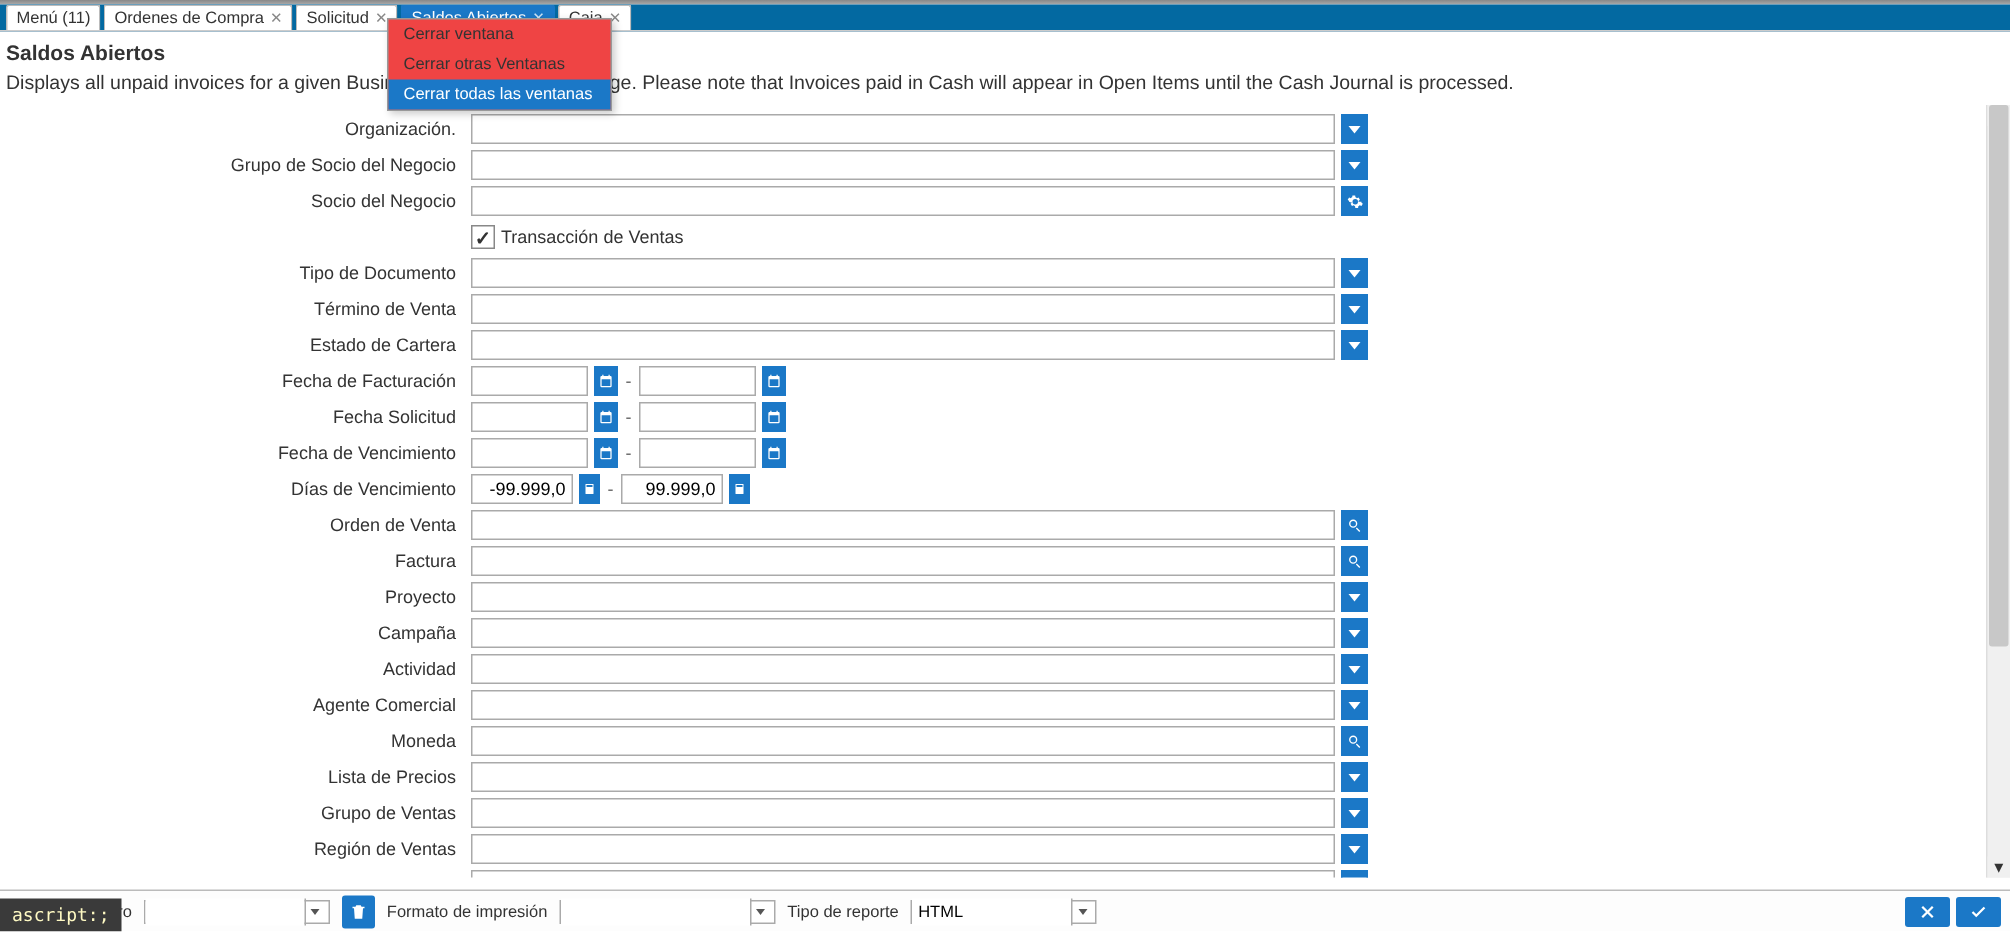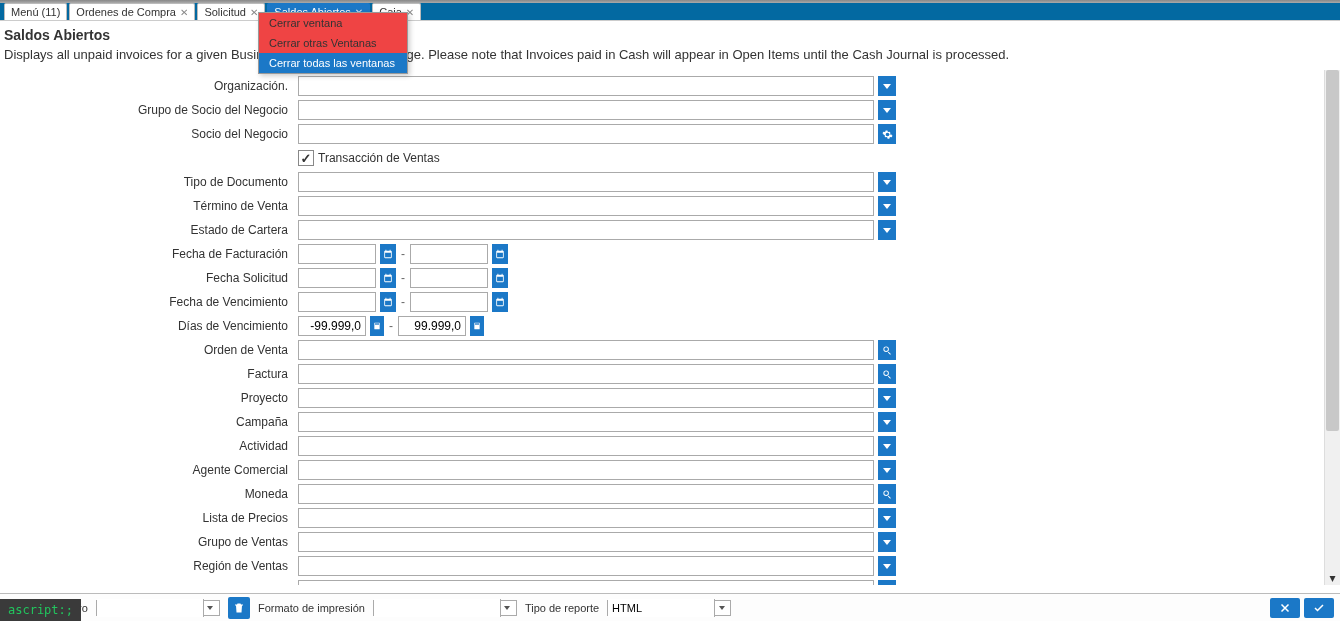--- a/index.html
+++ b/index.html
@@ -11,21 +11,21 @@
 .tab .close-x { font-size: 10px; color: #888; }
 .tab.active .close-x { color: #cbe3f5; }
 
 .context-menu { position: absolute; top: 12px; left: 258px; width: 150px; background: #ef4444; border: 1px solid #999; box-shadow: 2px 2px 5px rgba(0,0,0,0.2); z-index: 100; }
 .context-menu .item { padding: 4px 10px; font-size: 11px; cursor: pointer; }
 .context-menu .item.hover { background: #1b78c7; color: #fff; }
 
 .page-title { font-size: 14px; font-weight: bold; padding: 6px 4px 4px; }
 .page-desc { font-size: 13px; padding: 0 4px 6px; }
 
-.form-area { position: absolute; top: 70px; left: 0; right: 18px; bottom: 36px; overflow: hidden; }
+.form-area { position: absolute; top: 70px; left: 0; right: 18px; bottom: 36px; overflow: hidden; padding-left: 16px; }
 .form-grid { padding: 4px 0 4px 8px; }
 .row { display: flex; align-items: center; height: 24px; margin-bottom: 0px; }
 .label { width: 290px; text-align: right; padding-right: 10px; font-size: 12px; color: #333; }
 .field { flex: 1; display: flex; align-items: center; gap: 4px; max-width: 598px; }
 
 .input-wide { flex: 1; height: 20px; border: 1px solid #aaa; padding: 1px 4px; font-size: 12px; background: #fff; }
 .btn-right { width: 18px; height: 20px; background: #1b78c7; border: 1px solid #1b78c7; display: flex; align-items: center; justify-content: center; cursor: pointer; }
 .btn-right .triangle-down { width: 0; height: 0; border-left: 4px solid transparent; border-right: 4px solid transparent; border-top: 5px solid #fff; }
 .btn-right.gear svg { width: 11px; height: 11px; }
 .btn-right.search svg { width: 11px; height: 11px; }
@@ -46,21 +46,21 @@
 .num-btn { width: 14px; height: 20px; background: #1b78c7; border: 1px solid #1b78c7; display: flex; align-items: center; justify-content: center; cursor: pointer; }
 .num-btn svg { width: 8px; height: 8px; }
 
 .scroll-track { position: absolute; right: 0; top: 70px; bottom: 36px; width: 16px; background: #f0f0f0; border-left: 1px solid #ddd; }
 .scroll-thumb { position: absolute; top: 0; left: 1px; right: 1px; height: 70%; background: #c8c8c8; border-radius: 2px; }
 .scroll-arrow { position: absolute; left: 0; right: 0; height: 14px; display: flex; align-items: center; justify-content: center; background: #f0f0f0; }
 .scroll-arrow.up { top: 0; }
 .scroll-arrow.down { bottom: 0; }
 
 .bottom-bar { position: absolute; bottom: 0; left: 0; right: 0; height: 28px; border-top: 1px solid #bbb; background: #fdfdfd; display: flex; align-items: center; padding: 0 6px; gap: 8px; }
-.js-tag { position: absolute; left: 0; bottom: 0; background: #3a3a3a; color: #22c55e; padding: 4px 8px; font-size: 12px; font-family: monospace; z-index: 50; }
+.js-tag { position: absolute; left: 0; bottom: 0; background: #3a3a3a; color: #fef9c3; padding: 4px 8px; font-size: 12px; font-family: monospace; z-index: 50; }
 .bottom-label { font-size: 11px; }
 .bottom-select { height: 16px; border: 1px solid #aaa; background: #fff; display: flex; align-items: center; position: relative; }
 .bottom-select input { border: none; outline: none; height: 18px; padding: 0 4px; font-size: 11px; }
 .bottom-select .dd { width: 14px; height: 18px; border-left: 1px solid #aaa; display: flex; align-items: center; justify-content: center; cursor: pointer; }
 .bottom-select .dd::after { content: ""; width: 0; height: 0; border-left: 3px solid transparent; border-right: 3px solid transparent; border-top: 4px solid #555; }
 .trash-btn { width: 22px; height: 22px; background: #1b78c7; border: none; border-radius: 2px; display: flex; align-items: center; justify-content: center; cursor: pointer; }
 .trash-btn svg { width: 12px; height: 12px; }
 
 .action-btns { position: absolute; right: 6px; bottom: 3px; display: flex; gap: 4px; }
 .action-btn { width: 30px; height: 20px; background: #1b78c7; border: none; border-radius: 2px; display: flex; align-items: center; justify-content: center; cursor: pointer; }

